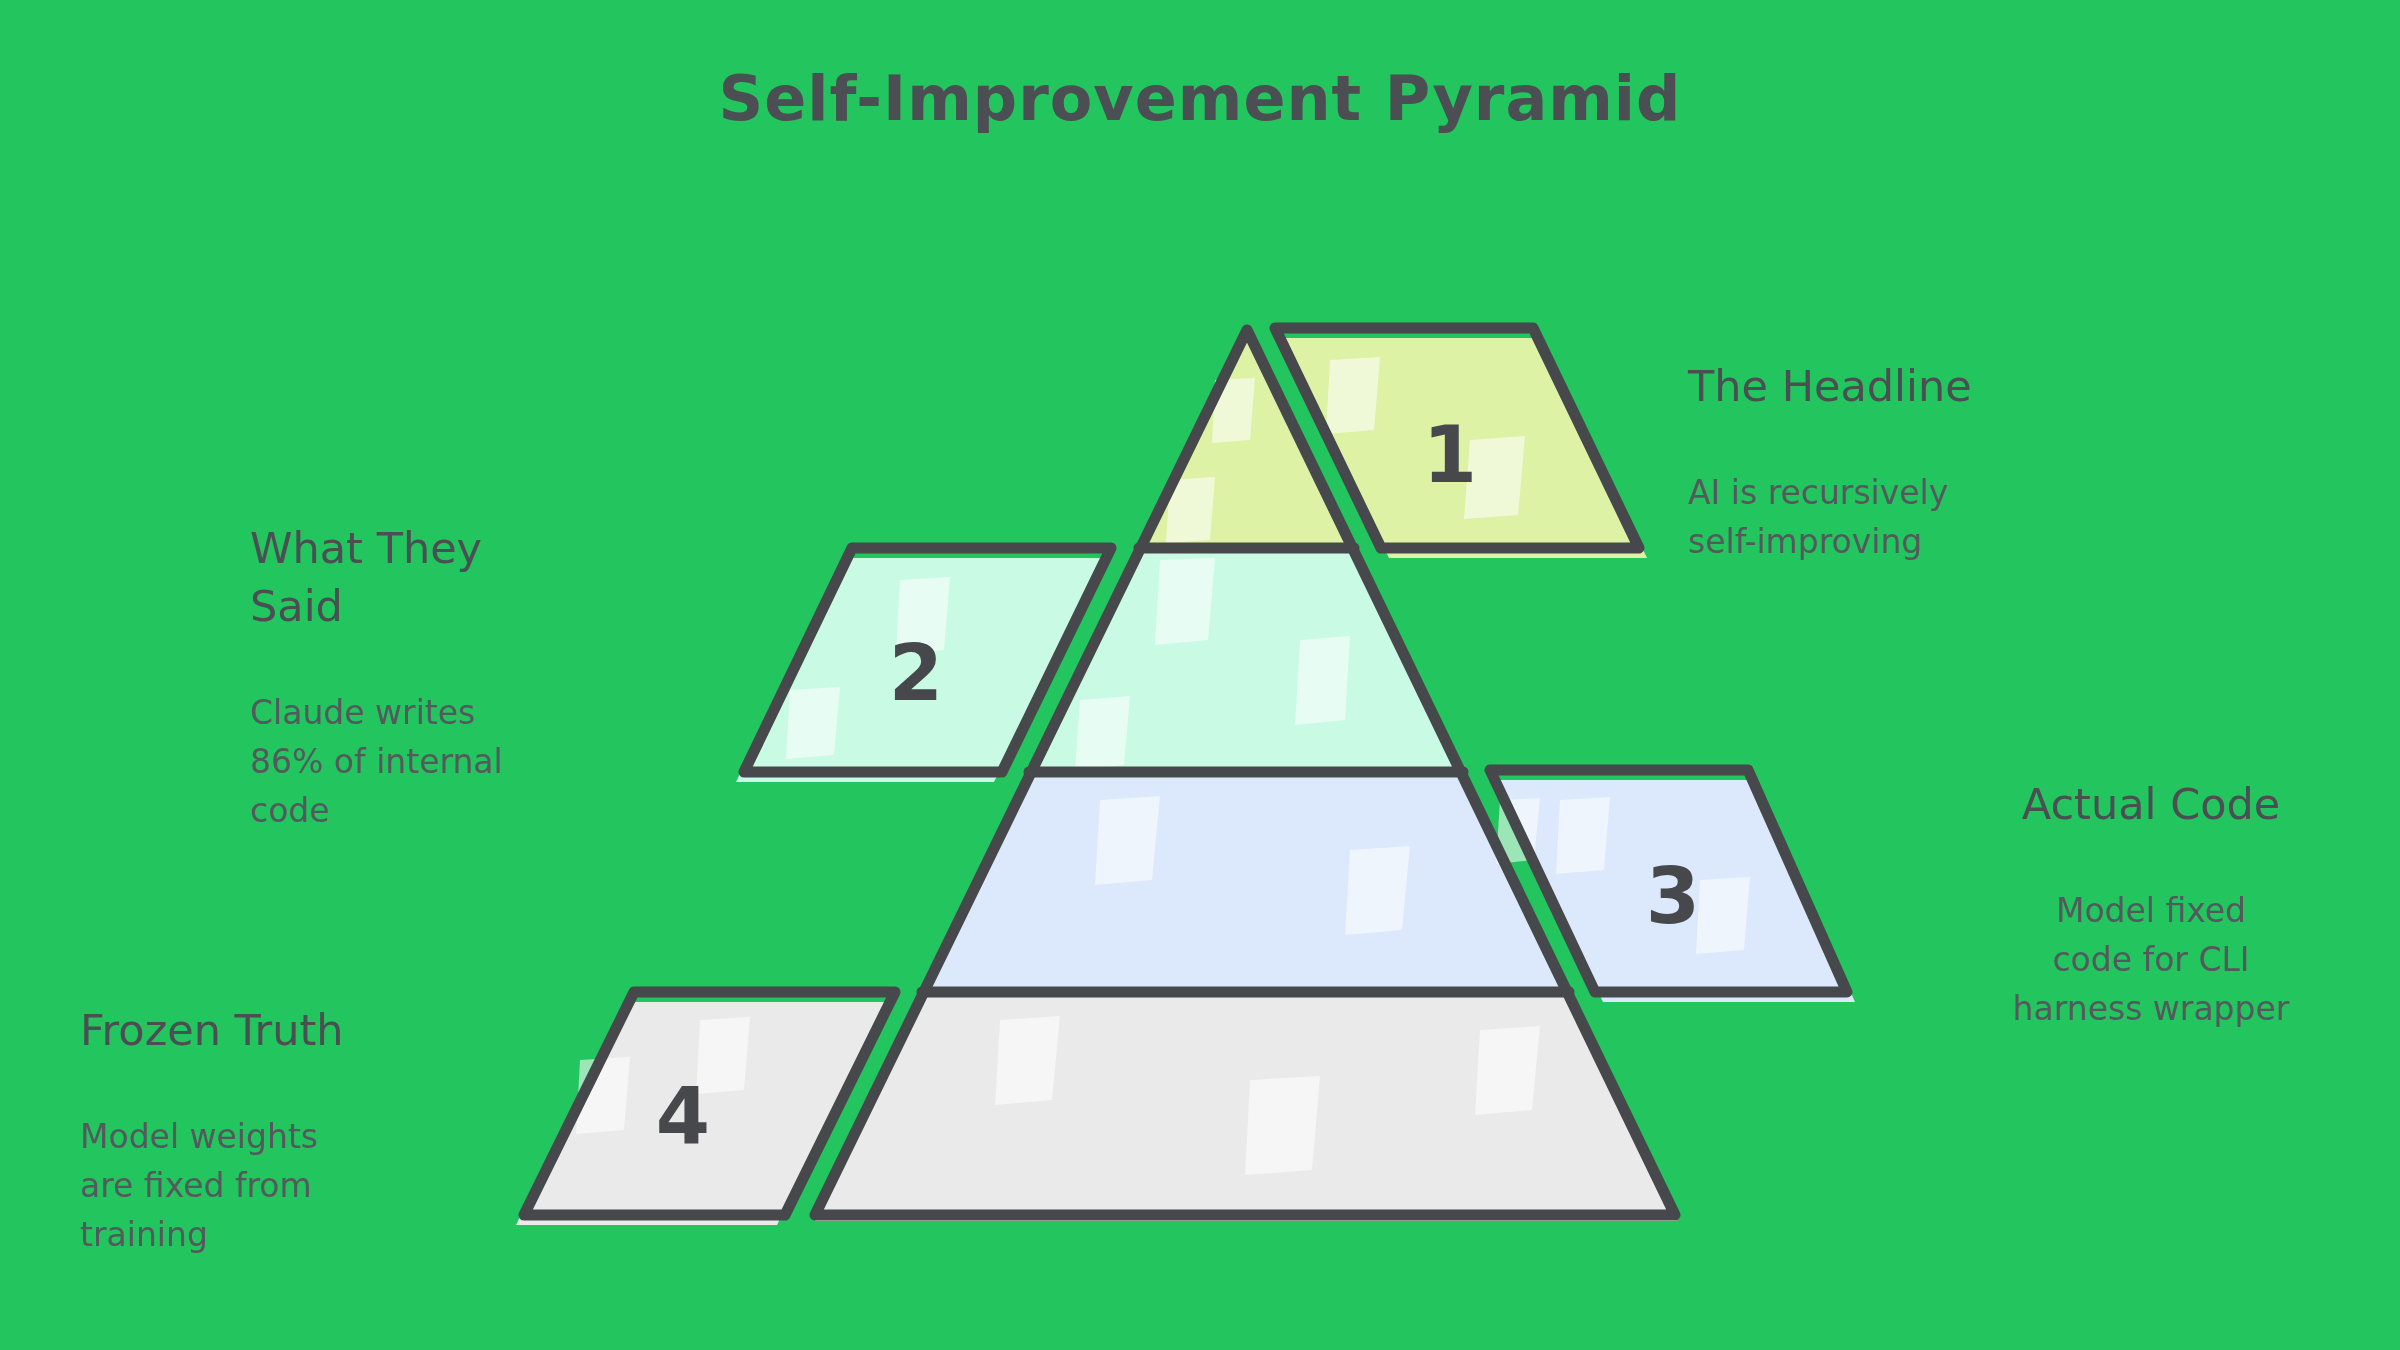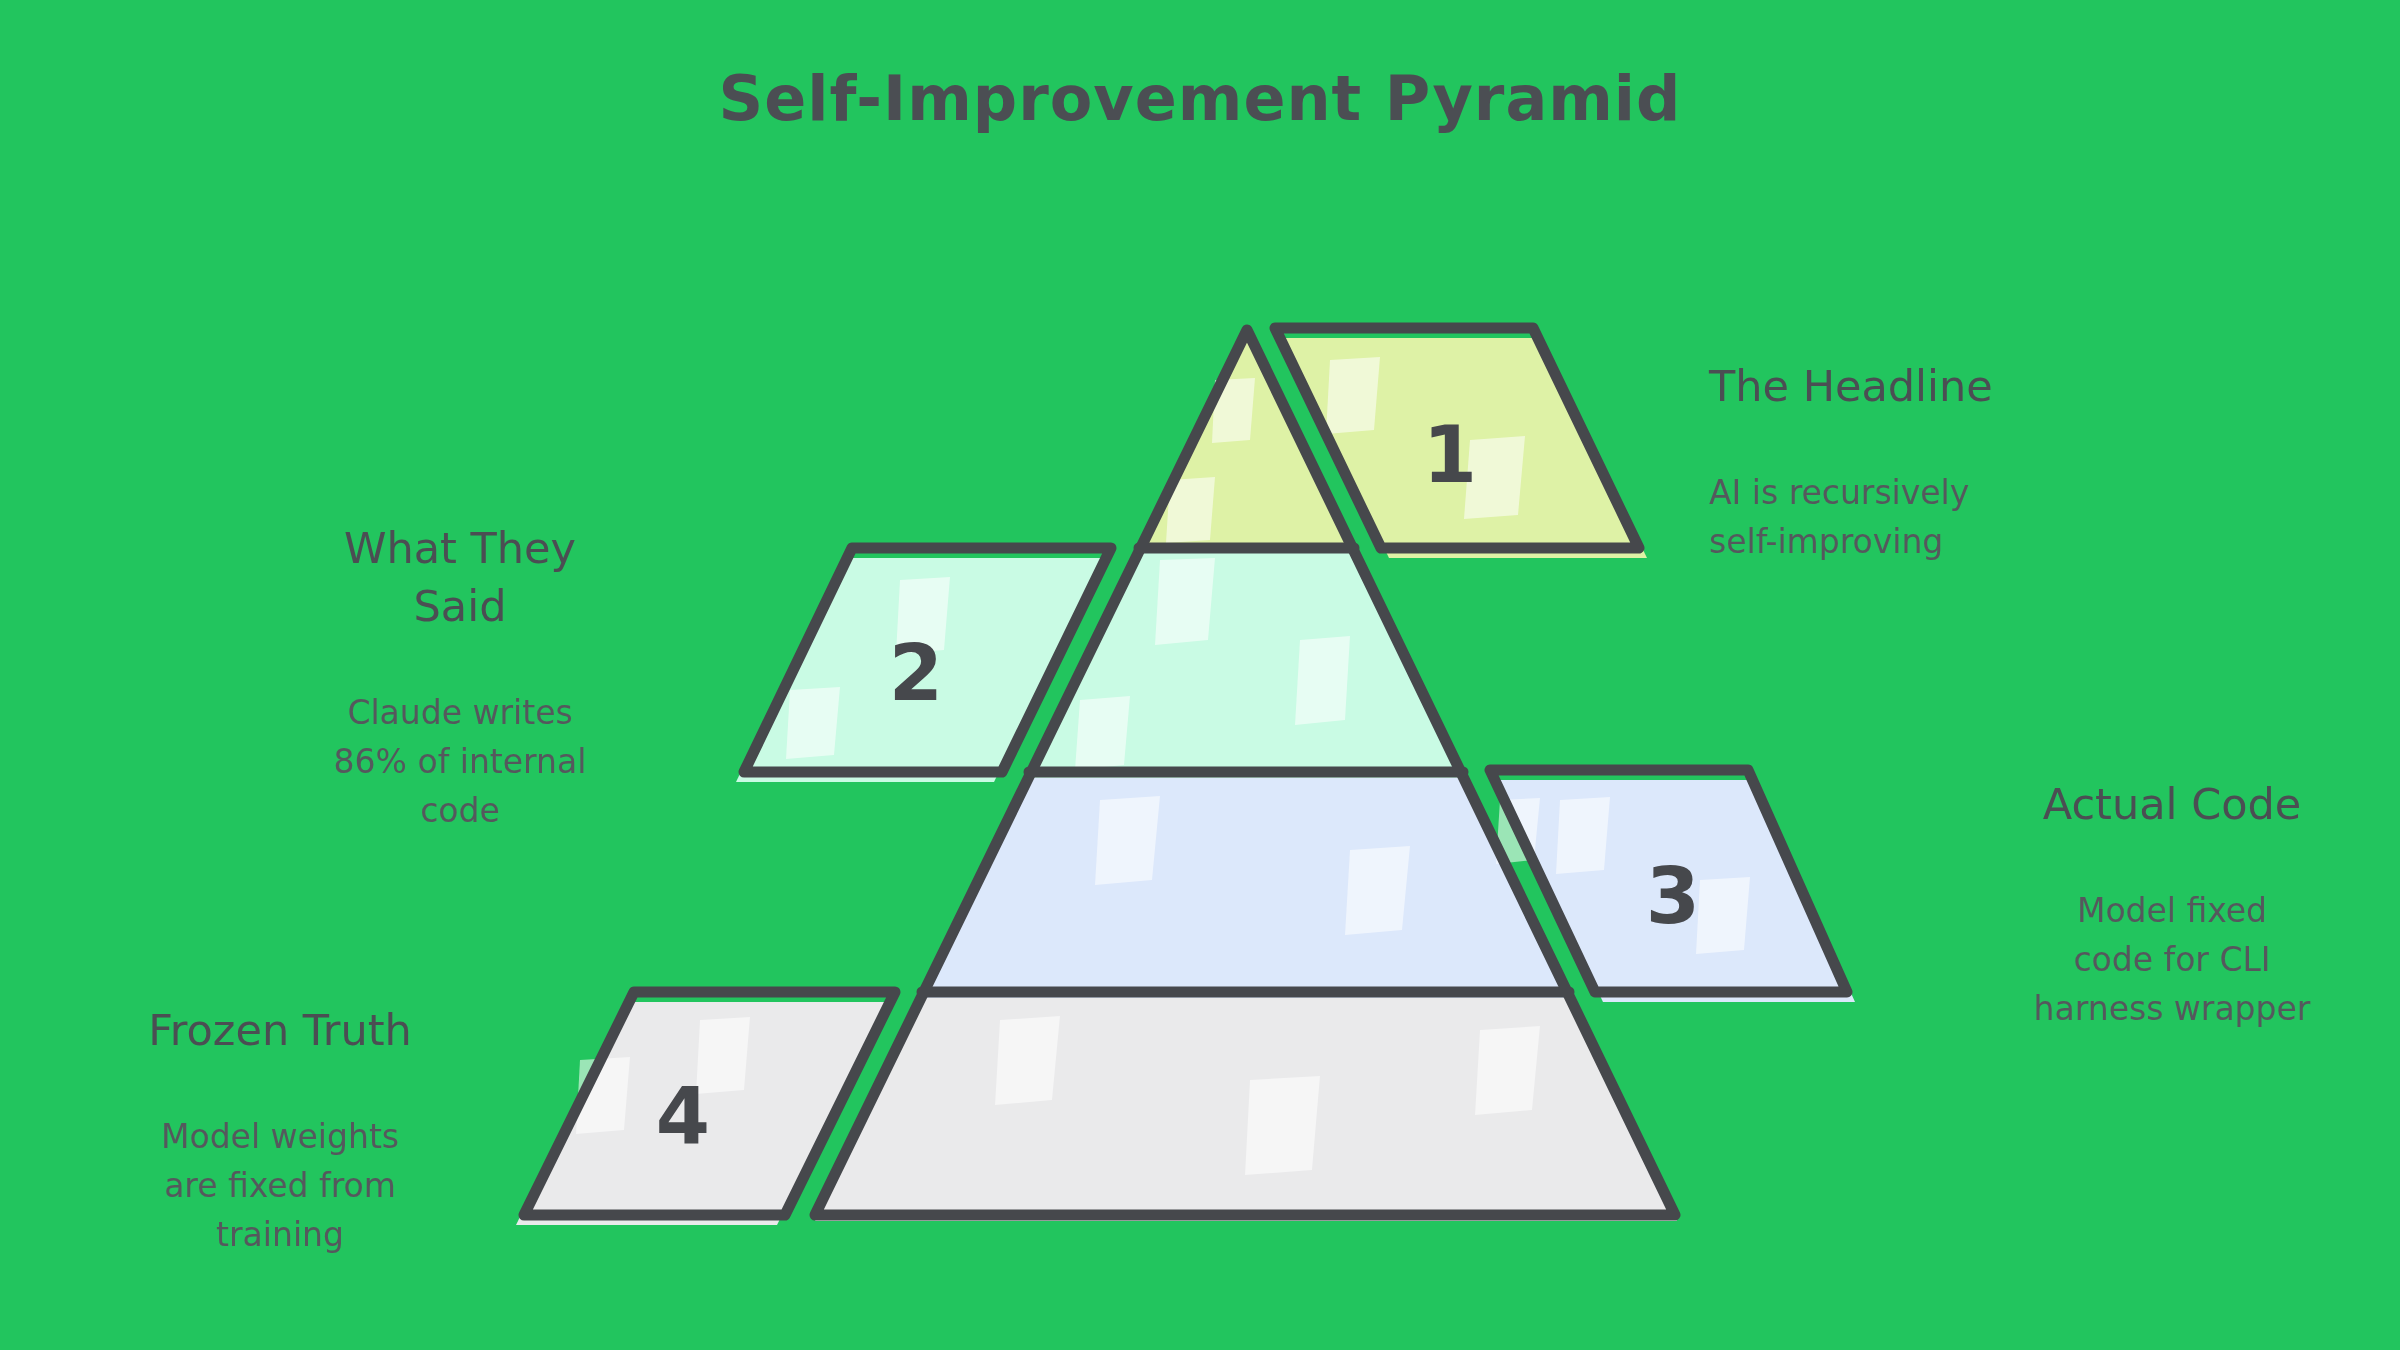--- a/index.html
+++ b/index.html
@@ -57,22 +57,22 @@
     color: #4b4e53;
     white-space: pre-line;
   }
   .label-desc {
     margin-top: 34px;
     font-size: 33px;
     line-height: 49px;
     color: #55585d;
     white-space: pre-line;
   }
-  .align-right { text-align: center; }
-  .align-left  { text-align: left; margin-left: 21px; }
+  .align-right { text-align: left; }
+  .align-left  { text-align: left; }
 </style>
 </head>
 <body>
 
 <div class="stage">
 
   <div class="title">Self-Improvement Pyramid</div>
 
   <svg class="pyramid-svg" width="2400" height="1350" viewBox="0 0 2400 1350">
 

